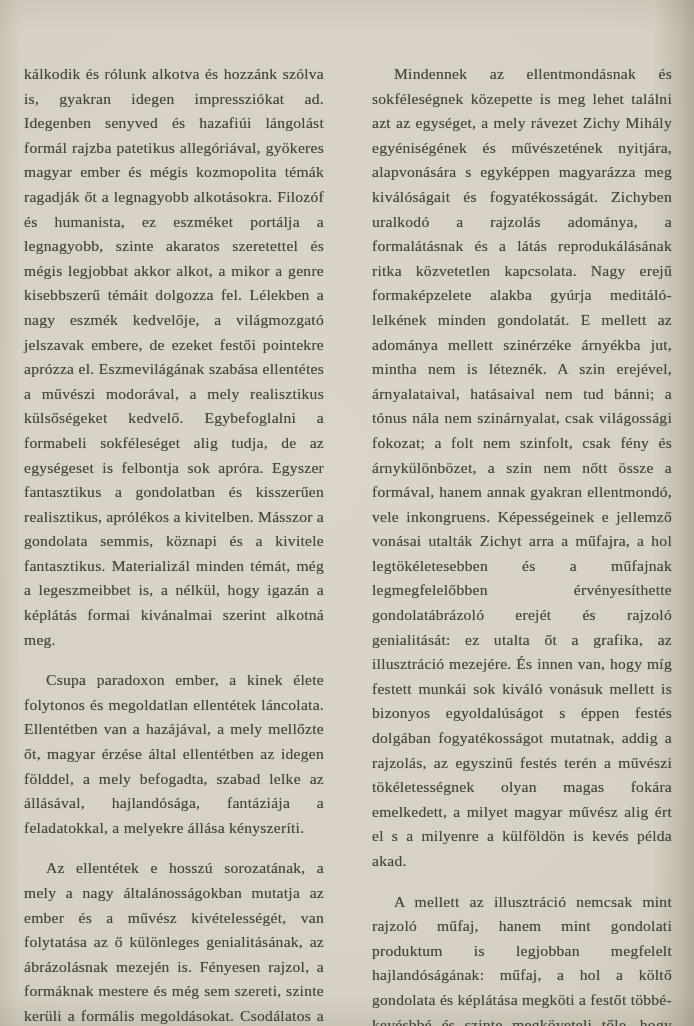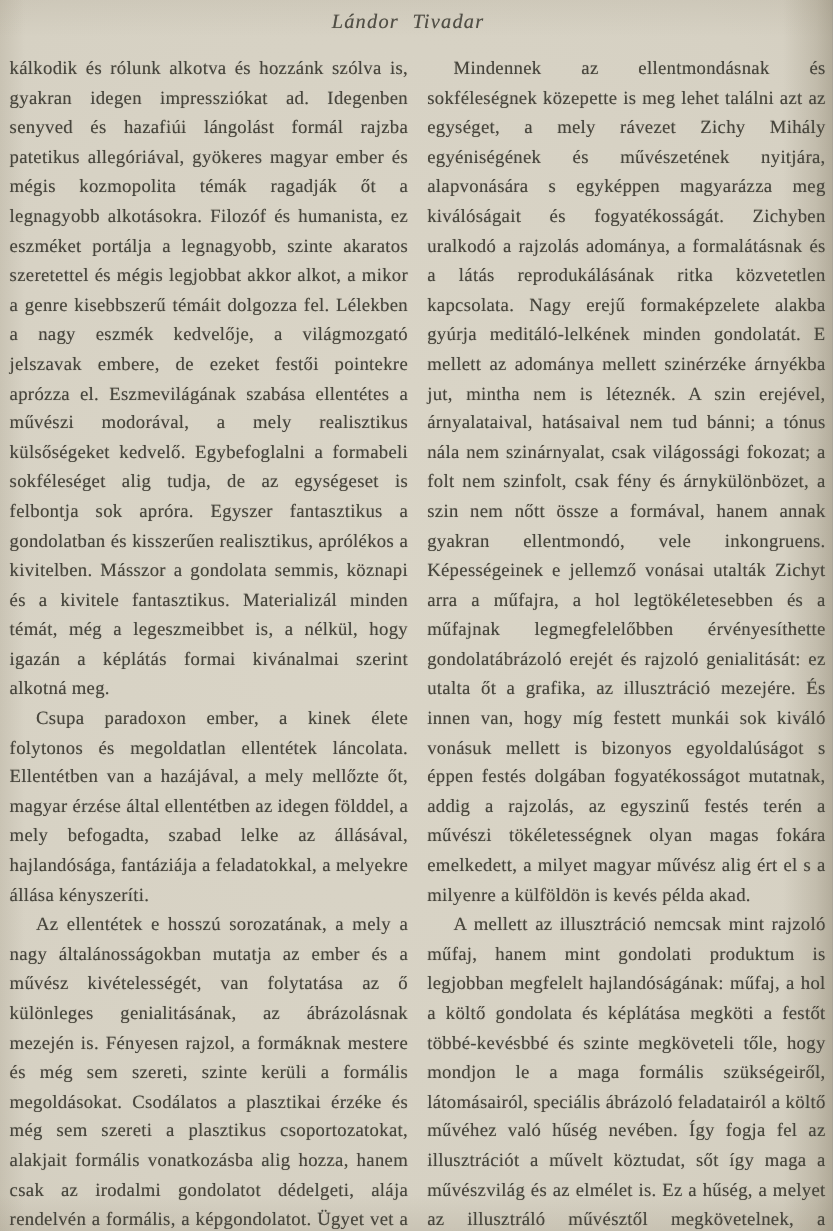--- a/index.html
+++ b/index.html
@@ -49,33 +49,32 @@
   .col {
     width: 332px;
     flex: 0 0 332px;
     text-align: justify;
     font-size: 15.6px;
     line-height: 24.6px;
     letter-spacing: 0.25px;
     text-shadow: 0 0 0.7px rgba(71,69,60,0.5);
   }
   .col p {
-    margin: 0;
+    margin: 16px;
     text-indent: 22px;
   }
   .col p.continuation {
     text-indent: 0;
   }
 </style>
 </head>
 <body>
 
 <div class="page">
 
-  <div class="running-header">Lándor Tivadar</div>
 
   <div class="columns">
 
     <div class="col">
       <p class="continuation">kálkodik és rólunk alkotva és hozzánk szólva is, gyakran idegen impressziókat ad. Idegenben senyved és hazafiúi lángolást formál rajzba patetikus allegóriával, gyökeres magyar ember és mégis kozmopolita témák ragadják őt a legnagyobb alkotásokra. Filozóf és humanista, ez eszméket portálja a legnagyobb, szinte akaratos szeretettel és mégis legjobbat akkor alkot, a mikor a genre kisebbszerű témáit dolgozza fel. Lélekben a nagy eszmék kedvelője, a világmozgató jelszavak embere, de ezeket festői pointekre aprózza el. Eszmevilágának szabása ellentétes a művészi modorával, a mely realisztikus külsőségeket kedvelő. Egybefoglalni a formabeli sokféleséget alig tudja, de az egységeset is felbontja sok apróra. Egyszer fantasztikus a gondolatban és kisszerűen realisztikus, aprólékos a kivitelben. Másszor a gondolata semmis, köznapi és a kivitele fantasztikus. Materializál minden témát, még a legeszmeibbet is, a nélkül, hogy igazán a képlátás formai kivánalmai szerint alkotná meg.</p>
       <p>Csupa paradoxon ember, a kinek élete folytonos és megoldatlan ellentétek láncolata. Ellentétben van a hazájával, a mely mellőzte őt, magyar érzése által ellentétben az idegen földdel, a mely befogadta, szabad lelke az állásával, hajlandósága, fantáziája a feladatokkal, a melyekre állása kényszeríti.</p>
       <p>Az ellentétek e hosszú sorozatának, a mely a nagy általánosságokban mutatja az ember és a művész kivételességét, van folytatása az ő különleges genialitásának, az ábrázolásnak mezején is. Fényesen rajzol, a formáknak mestere és még sem szereti, szinte kerüli a formális megoldásokat. Csodálatos a plasztikai érzéke és még sem szereti a plasztikus csoportozatokat, alakjait formális vonatkozásba alig hozza, hanem csak az irodalmi gondolatot dédelgeti, alája rendelvén a formális, a képgondolatot. Ügyet vet a folthatásra, a folteloszlásra is és mégis az egyes alak kedveért megbontja, elejti a foltot, a mely nála csak mint plasztikai elem, a fény és árny elválasztása jelentkezik. Egy szinből tíz tonust hoz ki és tíz szinnek egyetlenegy életteljes tonusát nem produkálta festett nagy kartonjain és vásznain.</p>
     </div>
 
     <div class="col">

